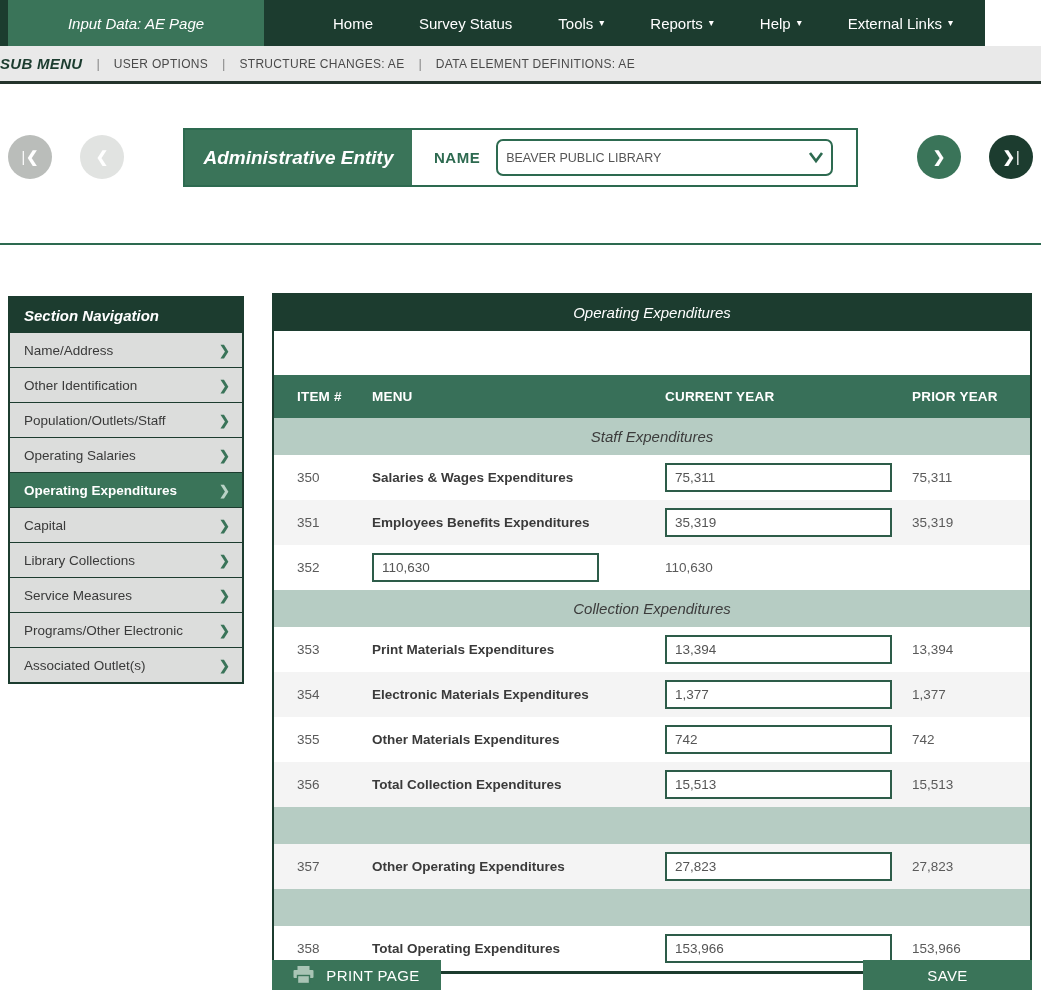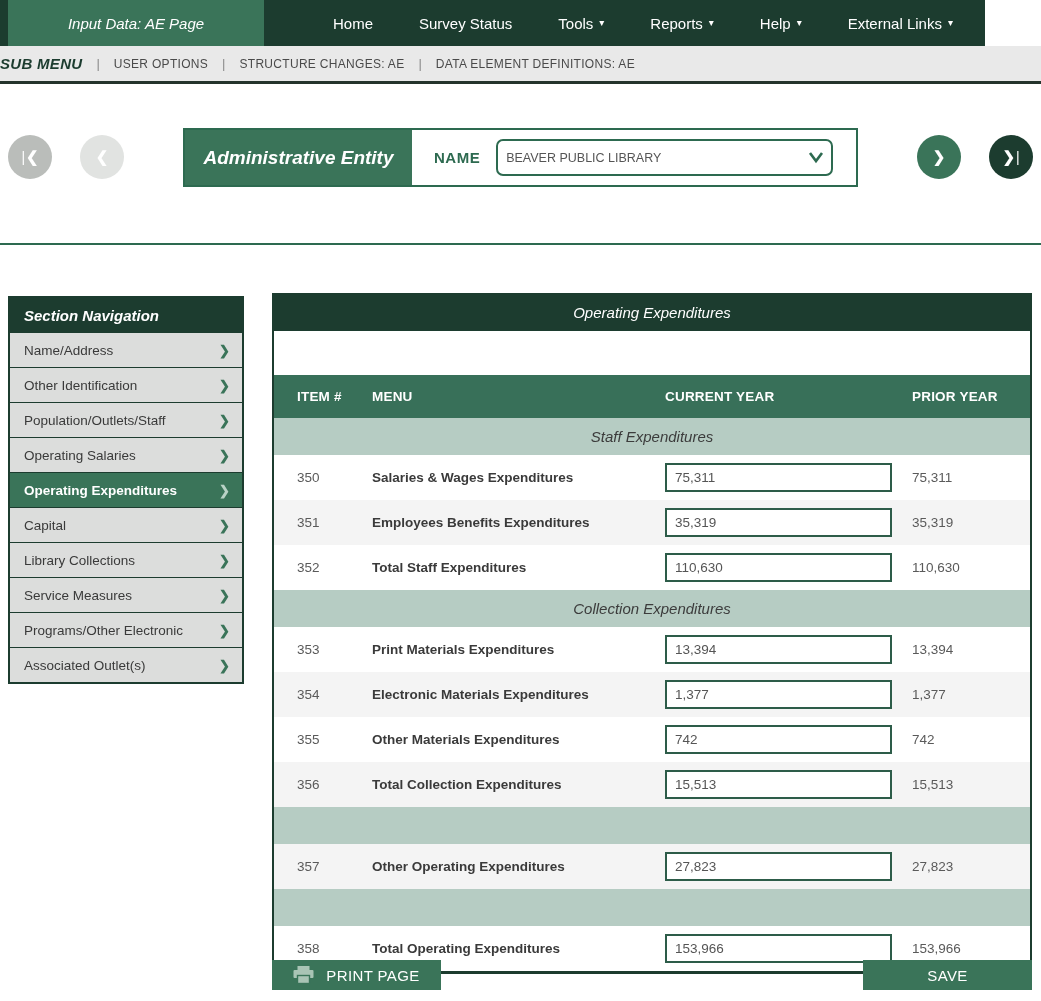--- a/index.html
+++ b/index.html
@@ -260,21 +260,20 @@
         <span class="cell-prior">75,311</span>
       </div>
       <div class="row-data grid-cols shade">
         <span class="cell-num">351</span>
         <span class="cell-name">Employees Benefits Expenditures</span>
         <span class="cell-input"><input type="text" value="35,319" style=""></span>
         <span class="cell-prior">35,319</span>
       </div>
       <div class="row-data grid-cols">
         <span class="cell-num">352</span>
-        <span class="cell-name">Total Staff Expenditures</span>
         <span class="cell-input"><input type="text" value="110,630" style=""></span>
         <span class="cell-prior">110,630</span>
       </div>
       <div class="row-section">Collection Expenditures</div>
       <div class="row-data grid-cols">
         <span class="cell-num">353</span>
         <span class="cell-name">Print Materials Expenditures</span>
         <span class="cell-input"><input type="text" value="13,394" style=""></span>
         <span class="cell-prior">13,394</span>
       </div>

